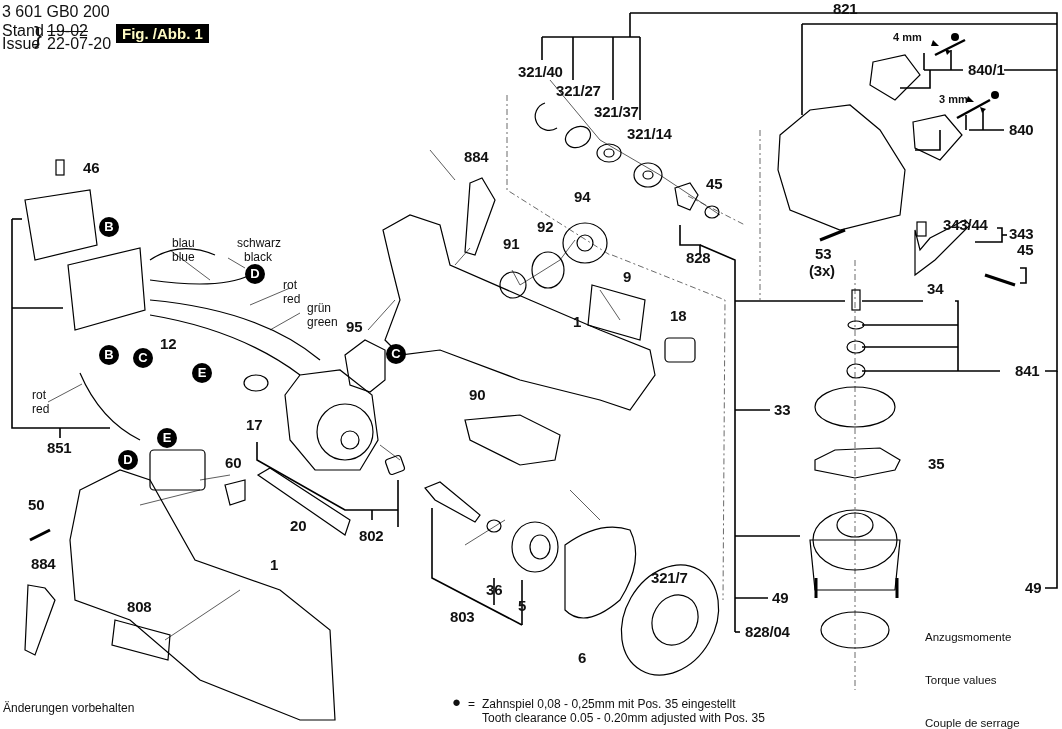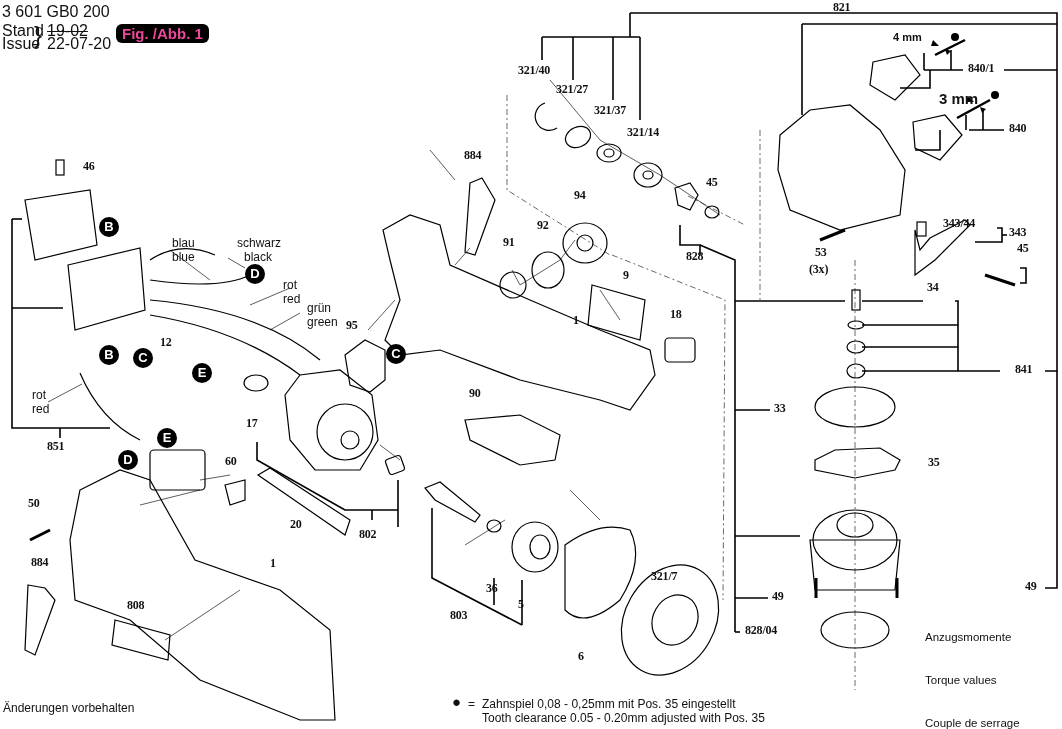--- a/index.html
+++ b/index.html
@@ -1,22 +1,22 @@
 <!DOCTYPE html>
 <html><head>
 <meta charset="utf-8">
 <style>
   html,body{margin:0;padding:0;background:#fff;}
   body{width:1062px;height:729px;position:relative;overflow:hidden;font-family:"Liberation Sans",sans-serif;color:#111;}
   .abs{position:absolute;}
   .hdr{font-size:16px;line-height:13px;}
-  .fig{position:absolute;left:116px;top:24px;background:#000;color:#ec4899;font-weight:bold;font-size:15px;padding:1px 6px;border-radius:6px;}
+  .fig{position:absolute;left:116px;top:24px;background:#000;color:#fef9c3;font-weight:bold;font-size:15px;padding:1px 6px;}
   .strike{text-decoration:line-through;}
   .brace{font-size:24px;line-height:24px;font-weight:300;}
-  .pn{position:absolute;font-weight:bold;font-size:12px;letter-spacing:-0.2px;white-space:nowrap;font-family:Liberation Serif, serif;}
+  .pn{position:absolute;font-weight:bold;font-size:15px;letter-spacing:-0.2px;white-space:nowrap;}
   .lbl{position:absolute;font-size:12px;line-height:14px;white-space:nowrap;}
   .circ{position:absolute;width:20px;height:20px;border-radius:50%;background:#000;color:#fff;font-weight:bold;font-size:13px;line-height:20px;text-align:center;}
   .notes{position:absolute;font-size:12px;line-height:14px;white-space:pre;}
   svg.diag{position:absolute;left:0;top:0;}
 </style>
 </head>
 <body>
 
 <div class="abs hdr" style="left:2px;top:5px;">3 601 GB0 200</div>
 <div class="abs hdr" style="left:2px;top:24px;">Stand</div>
@@ -267,21 +267,21 @@
 <div class="pn" style="left:486px;top:581px;">36</div>
 <div class="pn" style="left:518px;top:597px;">5</div>
 <div class="pn" style="left:651px;top:541px;margin-top:28px;">321/7</div>
 <div class="pn" style="left:772px;top:589px;">49</div>
 <div class="pn" style="left:1025px;top:579px;">49</div>
 <div class="pn" style="left:450px;top:608px;">803</div>
 <div class="pn" style="left:745px;top:623px;">828/04</div>
 <div class="pn" style="left:578px;top:649px;">6</div>
 
 <div class="lbl" style="left:893px;top:30px;font-weight:bold;font-size:11px;">4 mm</div>
-<div class="lbl" style="left:939px;top:92px;font-weight:bold;font-size:15px;">3 mm</div>
+<div class="lbl" style="left:939px;top:92px;font-weight:bold;font-size:11px;">3 mm</div>
 
 <div class="lbl" style="left:172px;top:236px;">blau</div>
 <div class="lbl" style="left:172px;top:250px;">blue</div>
 <div class="lbl" style="left:237px;top:236px;">schwarz</div>
 <div class="lbl" style="left:244px;top:250px;">black</div>
 <div class="lbl" style="left:283px;top:278px;">rot</div>
 <div class="lbl" style="left:283px;top:292px;">red</div>
 <div class="lbl" style="left:307px;top:301px;">grün</div>
 <div class="lbl" style="left:307px;top:315px;">green</div>
 <div class="lbl" style="left:32px;top:388px;">rot</div>

